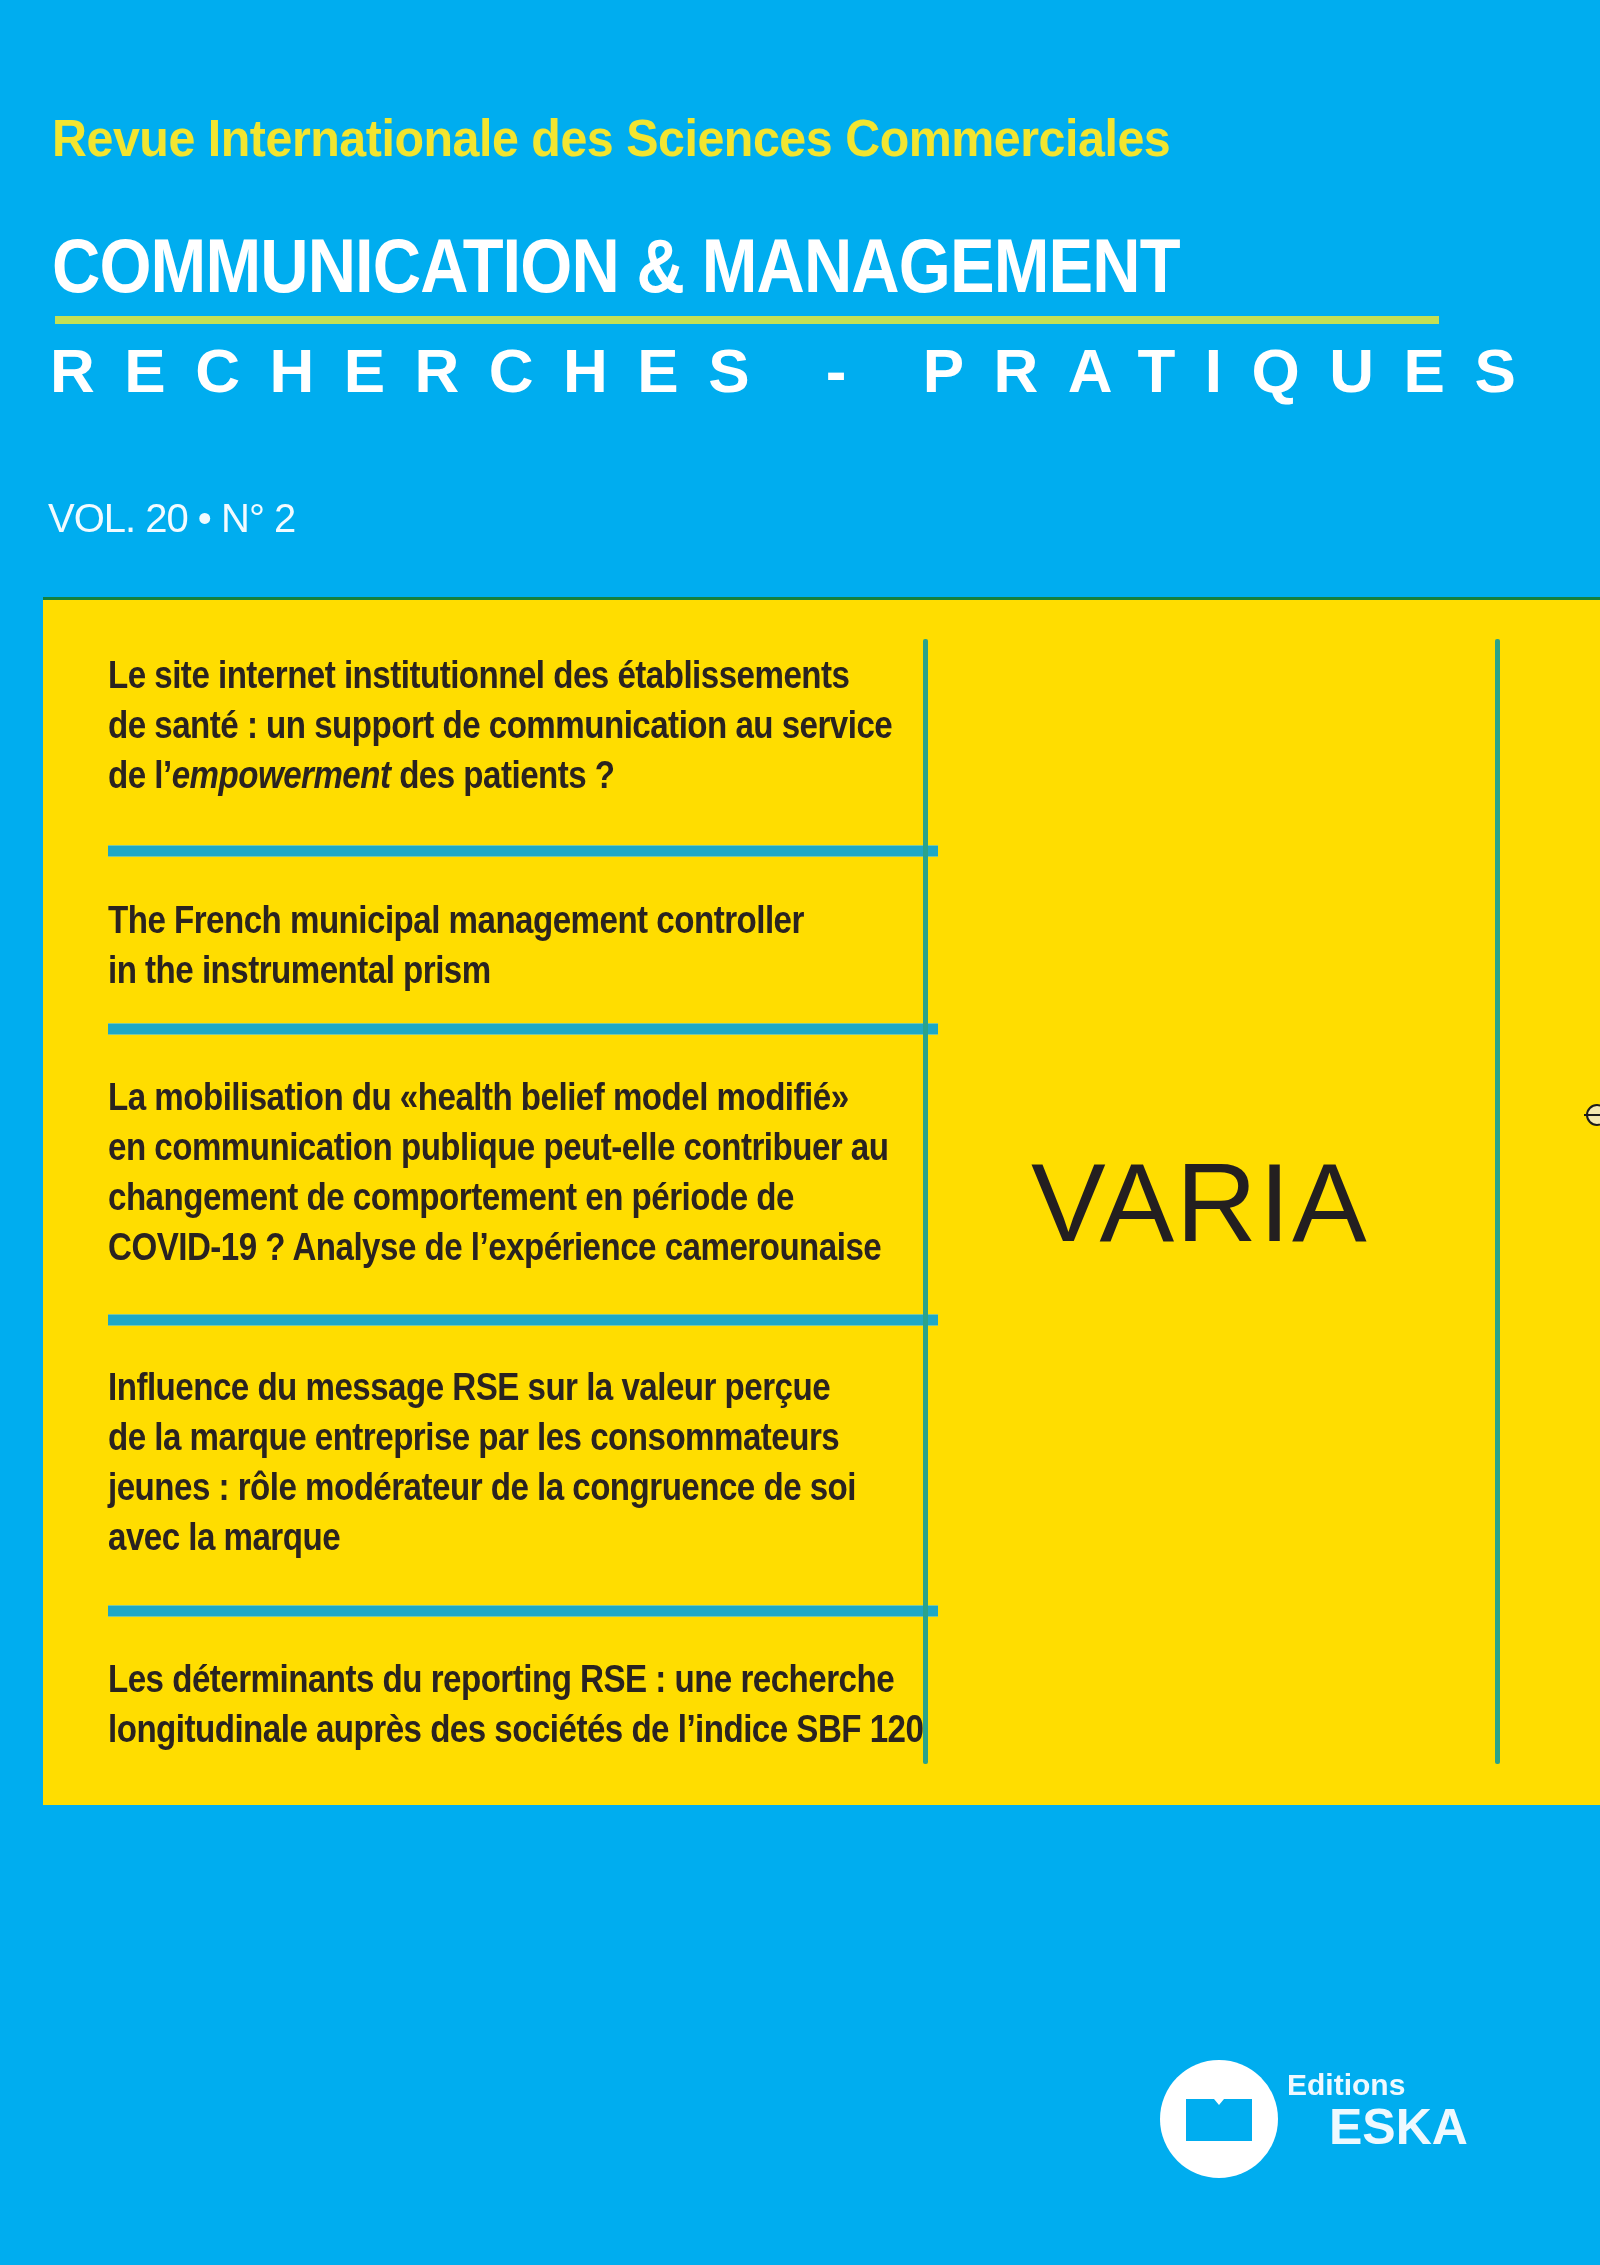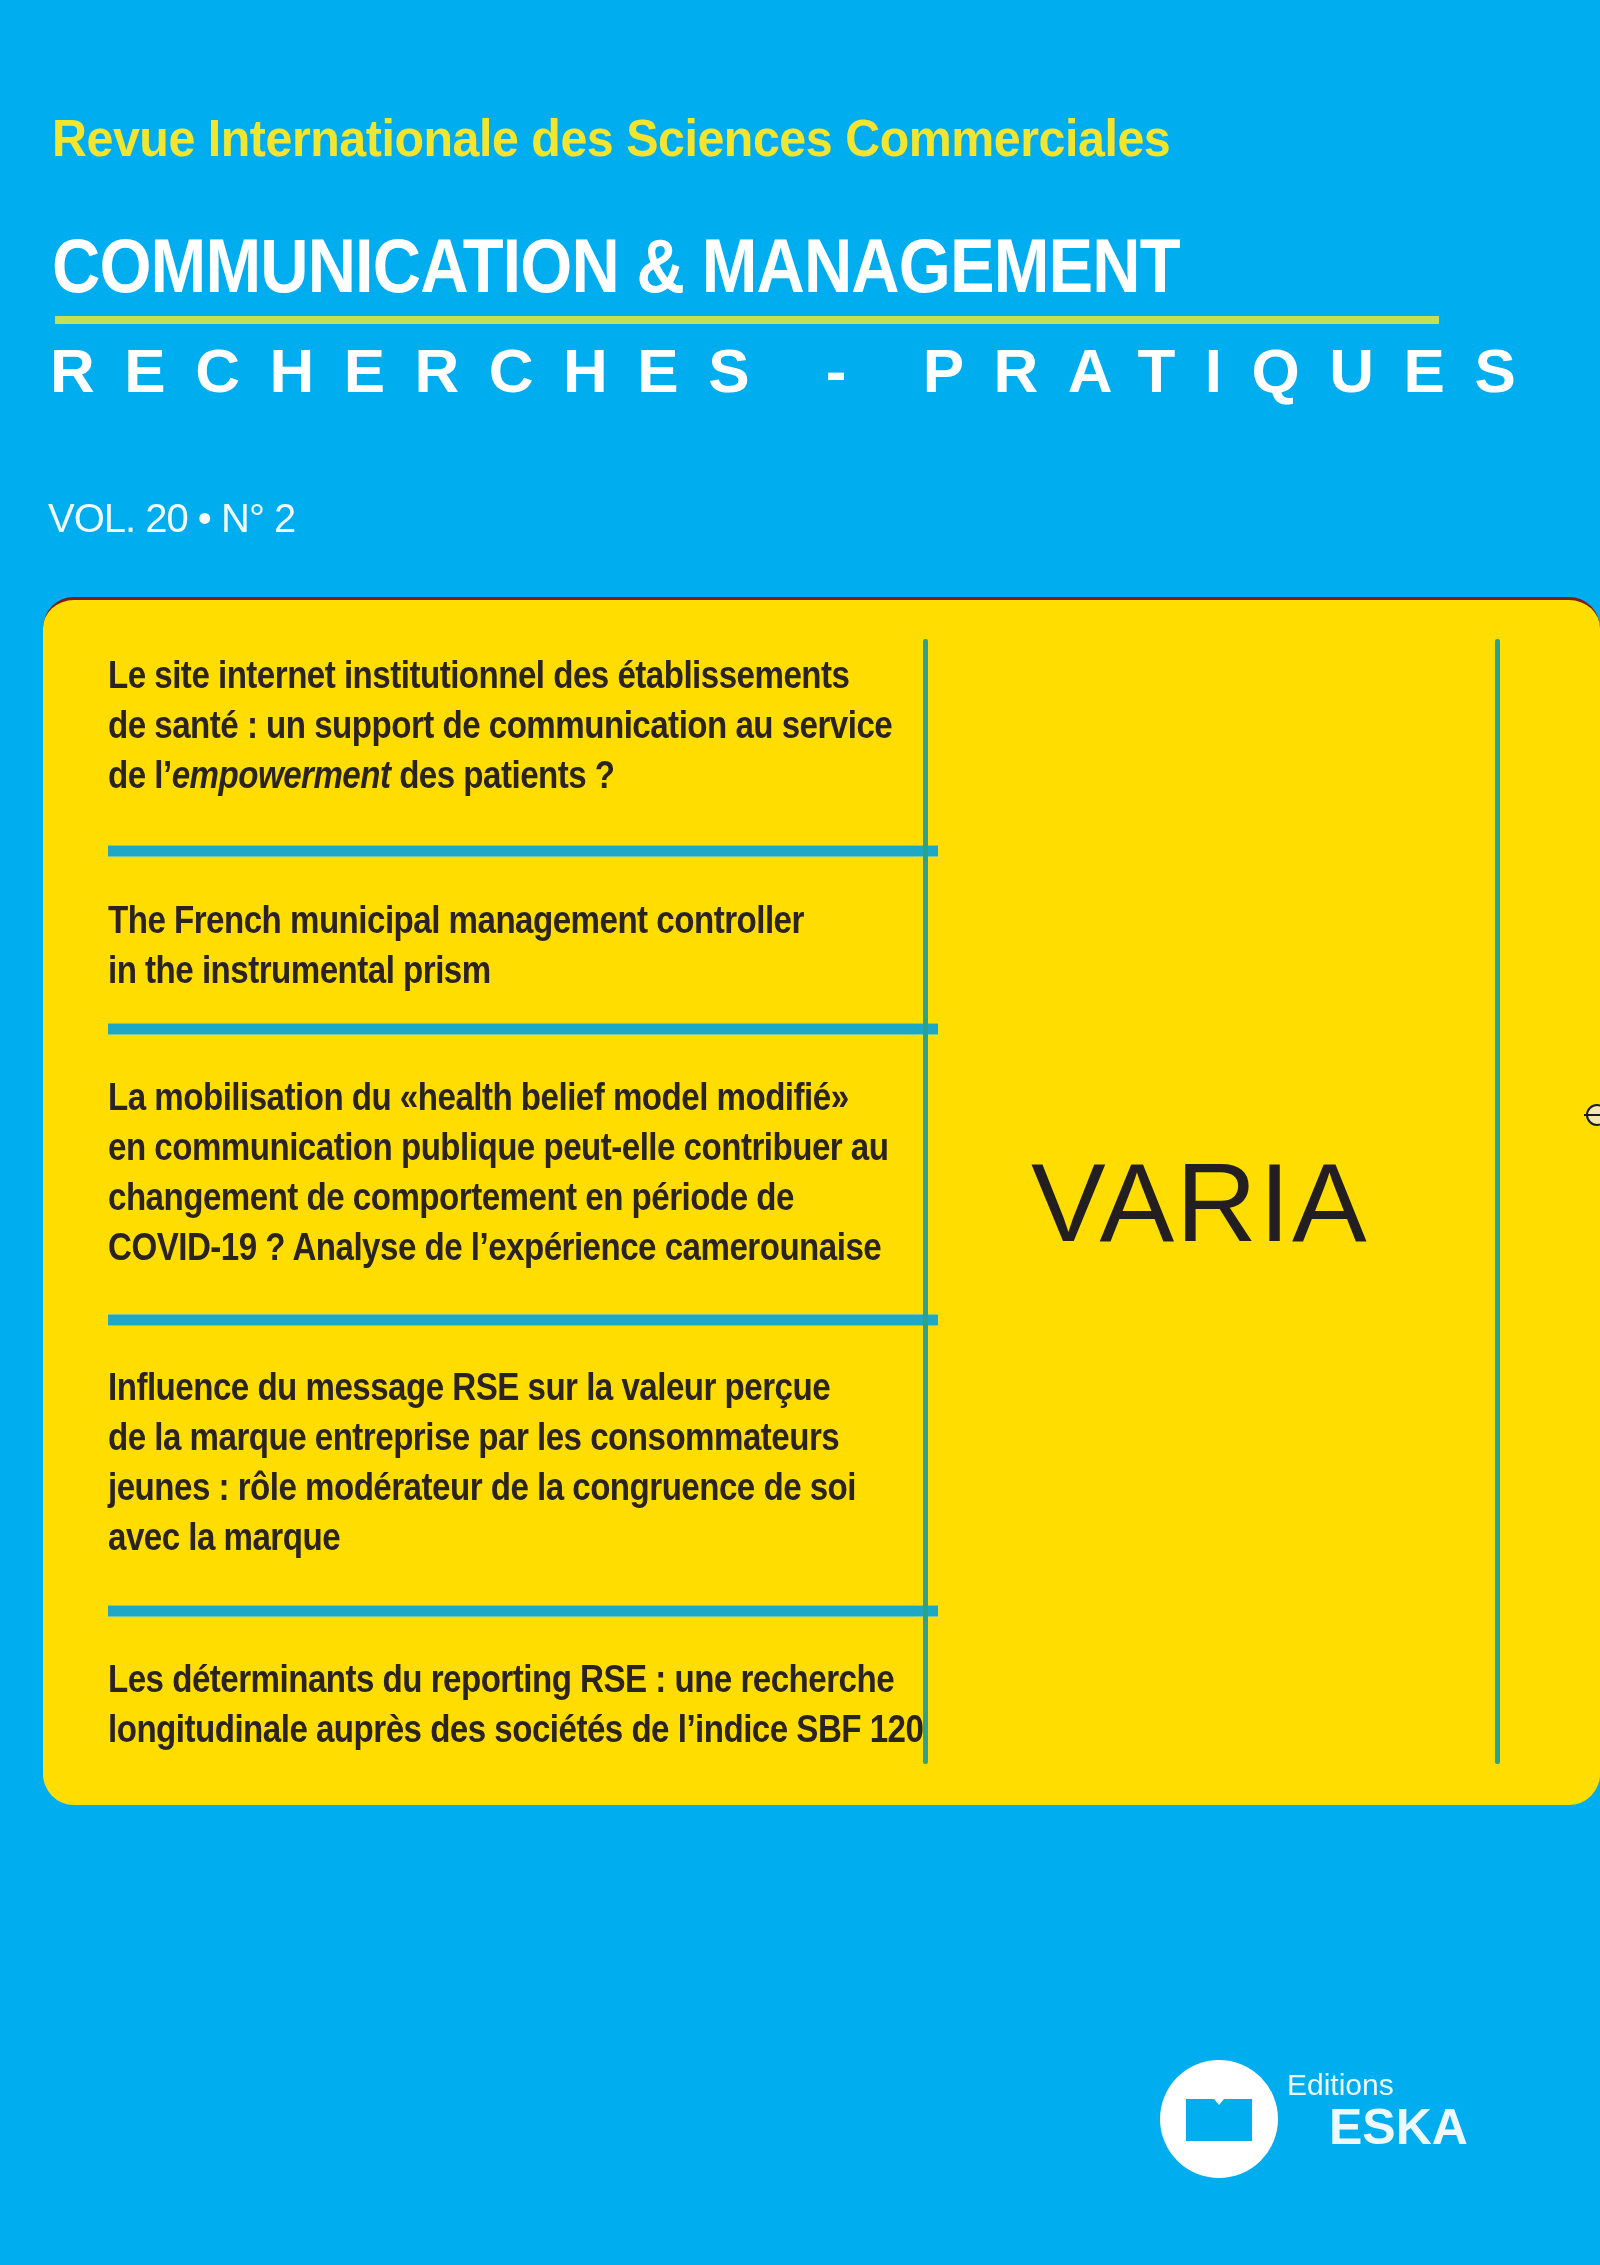--- a/index.html
+++ b/index.html
@@ -49,22 +49,21 @@
       position: absolute; left: 48px; top: 496px;
       color: #f2fbff;
       font-size: 40px;
       letter-spacing: -1px;
       white-space: nowrap;
     }
     .panel {
       position: absolute; left: 43px; top: 597px;
       width: 1557px; height: 1205px;
       background: #ffdd00;
-      border-top: 3px solid #7f1d1d;
-      border-radius: 31px;
+      border-top: 3px solid #15803d;
     }
     .toc-item {
       position: absolute; left: 0;
       font-family: "Liberation Sans", sans-serif;
       font-weight: bold;
       color: #2a2320;
       font-size: 38.5px;
       line-height: 50px;
       letter-spacing: -0.6px;
       transform: scaleX(0.86);
@@ -107,21 +106,21 @@
     }
     .logo-circle {
       position: absolute; left: 0; top: 10px;
       width: 118px; height: 118px;
       border-radius: 50%;
       background: #ffffff;
     }
     .logo-text-1 {
       position: absolute; left: 127px; top: 18px;
       color: #eef9ff;
-      font-weight: normal;
+      font-weight: bold;
       font-size: 30px;
       white-space: nowrap;
     }
     .logo-text-2 {
       position: absolute; left: 126px; top: 48px;
       color: #eef9ff;
       font-weight: bold;
       font-size: 50px;
       white-space: nowrap;
       margin-left: 43px;

